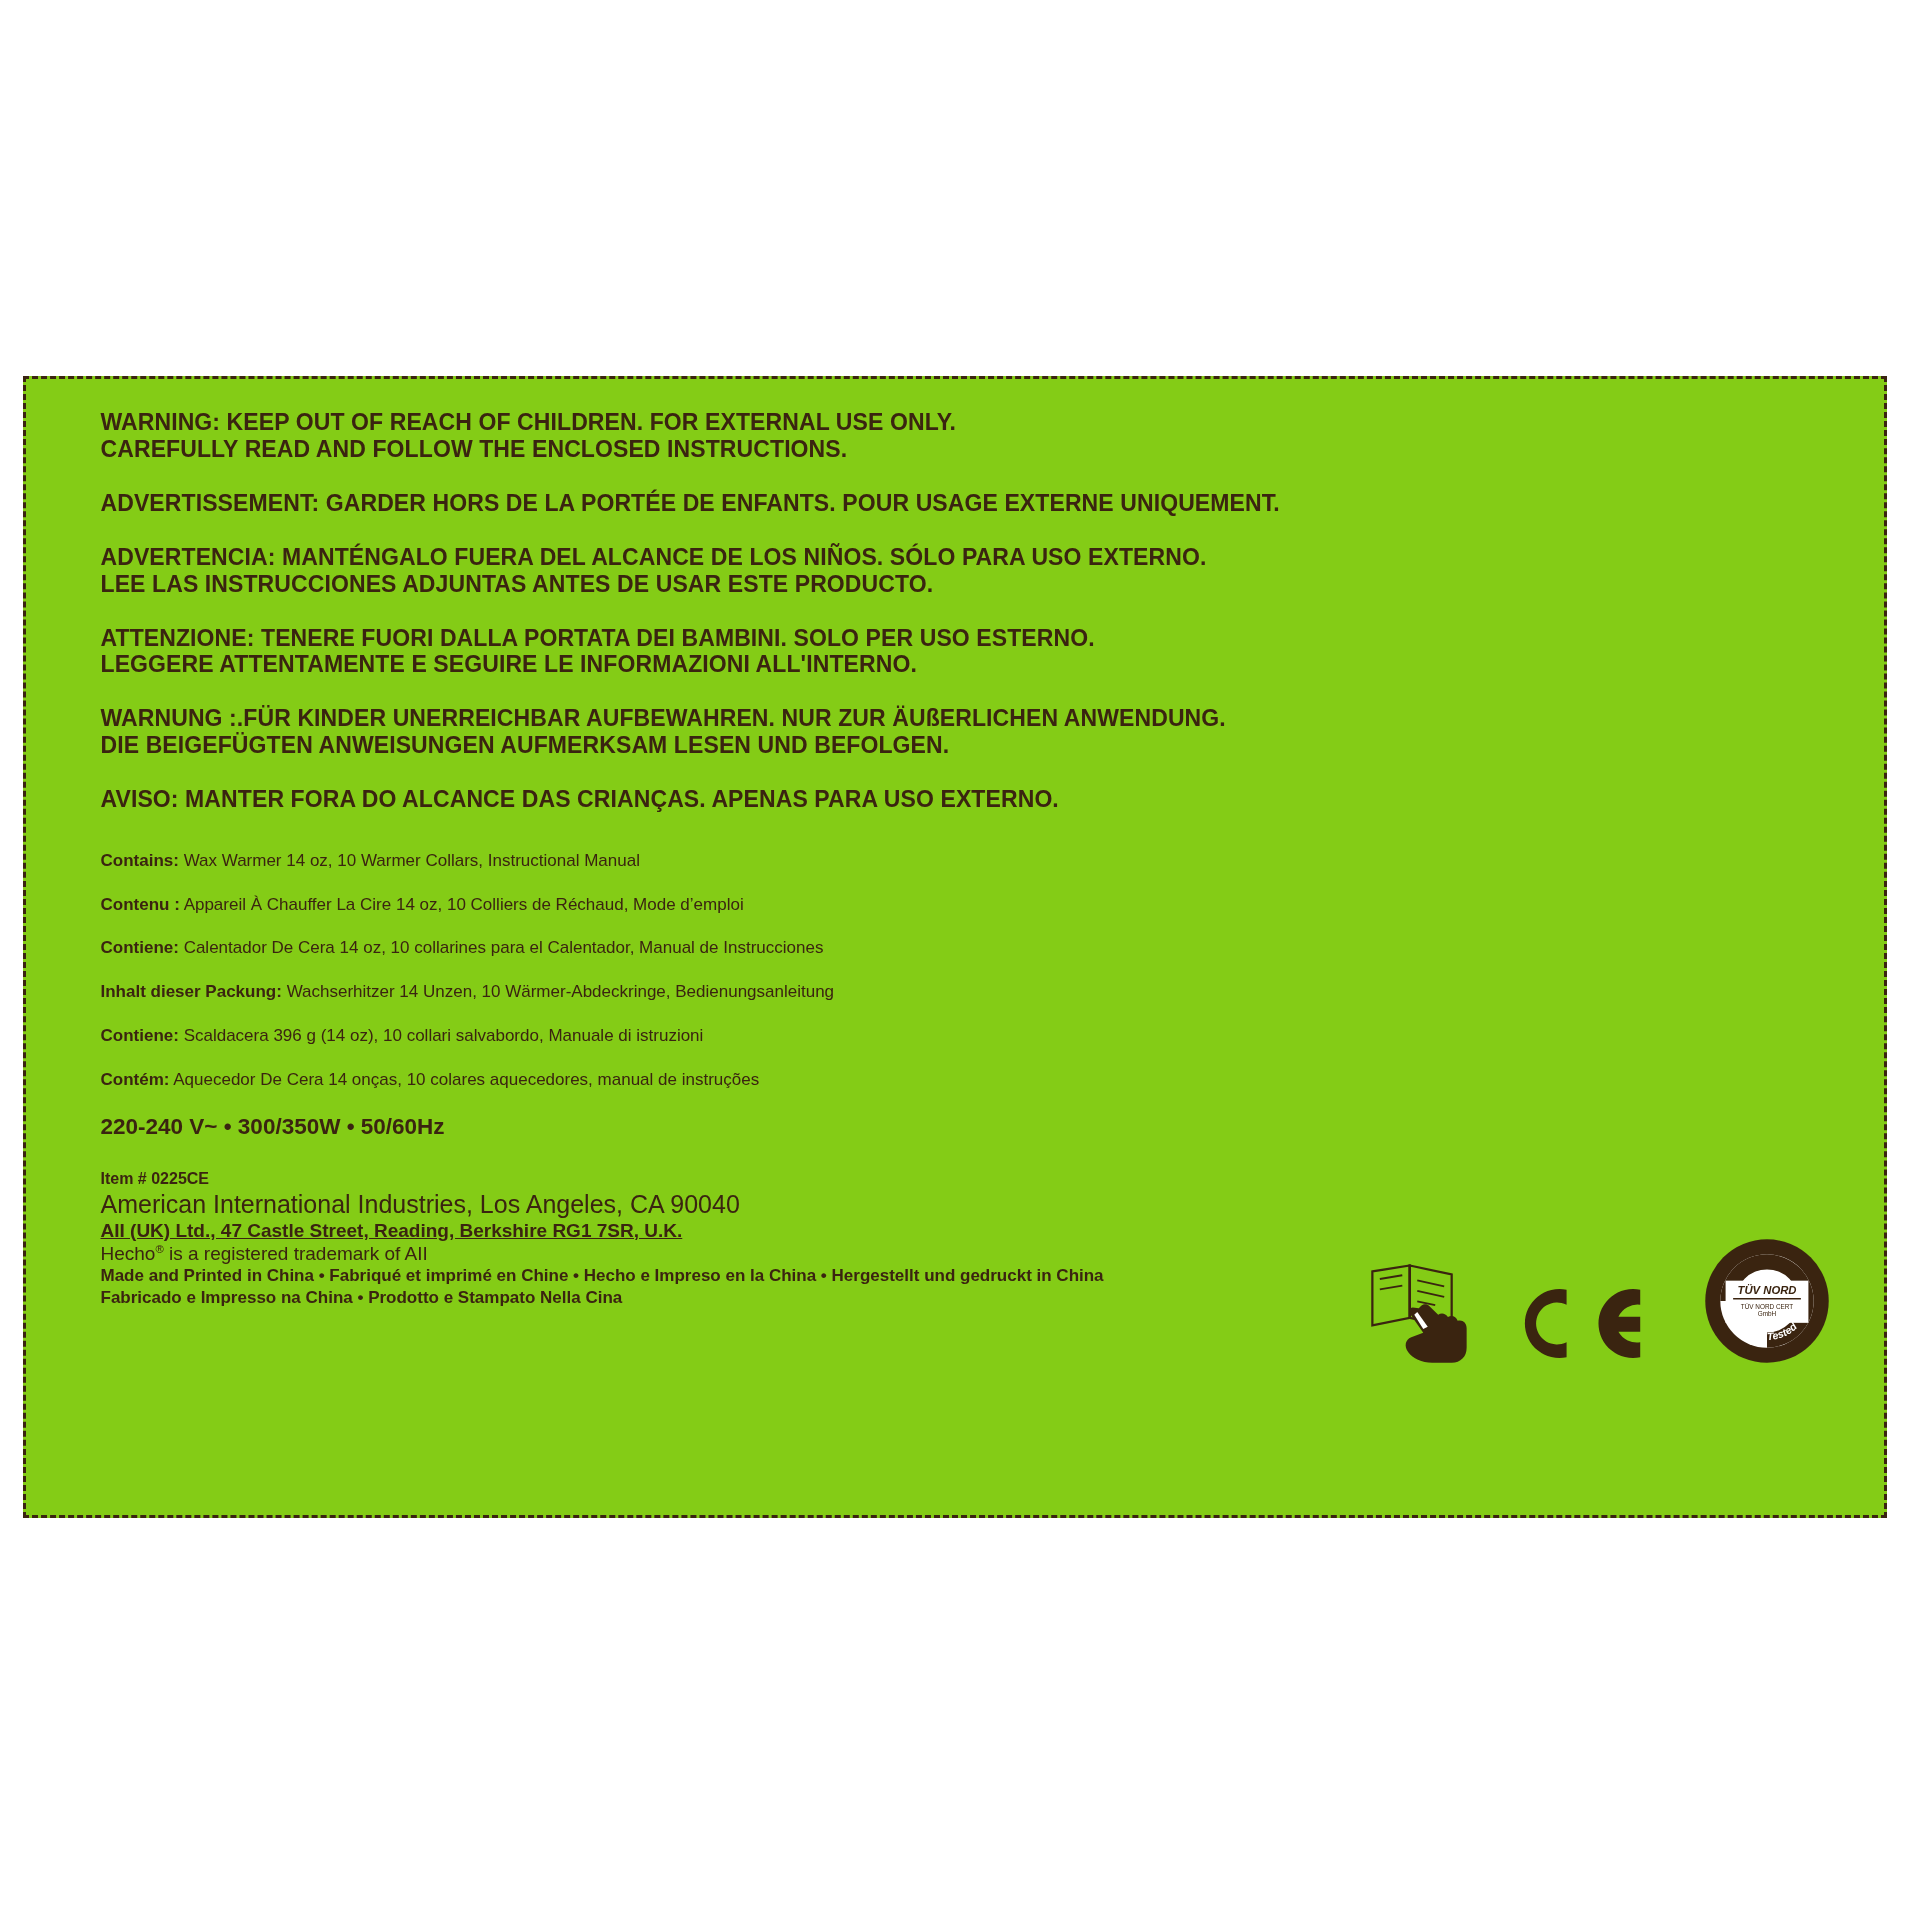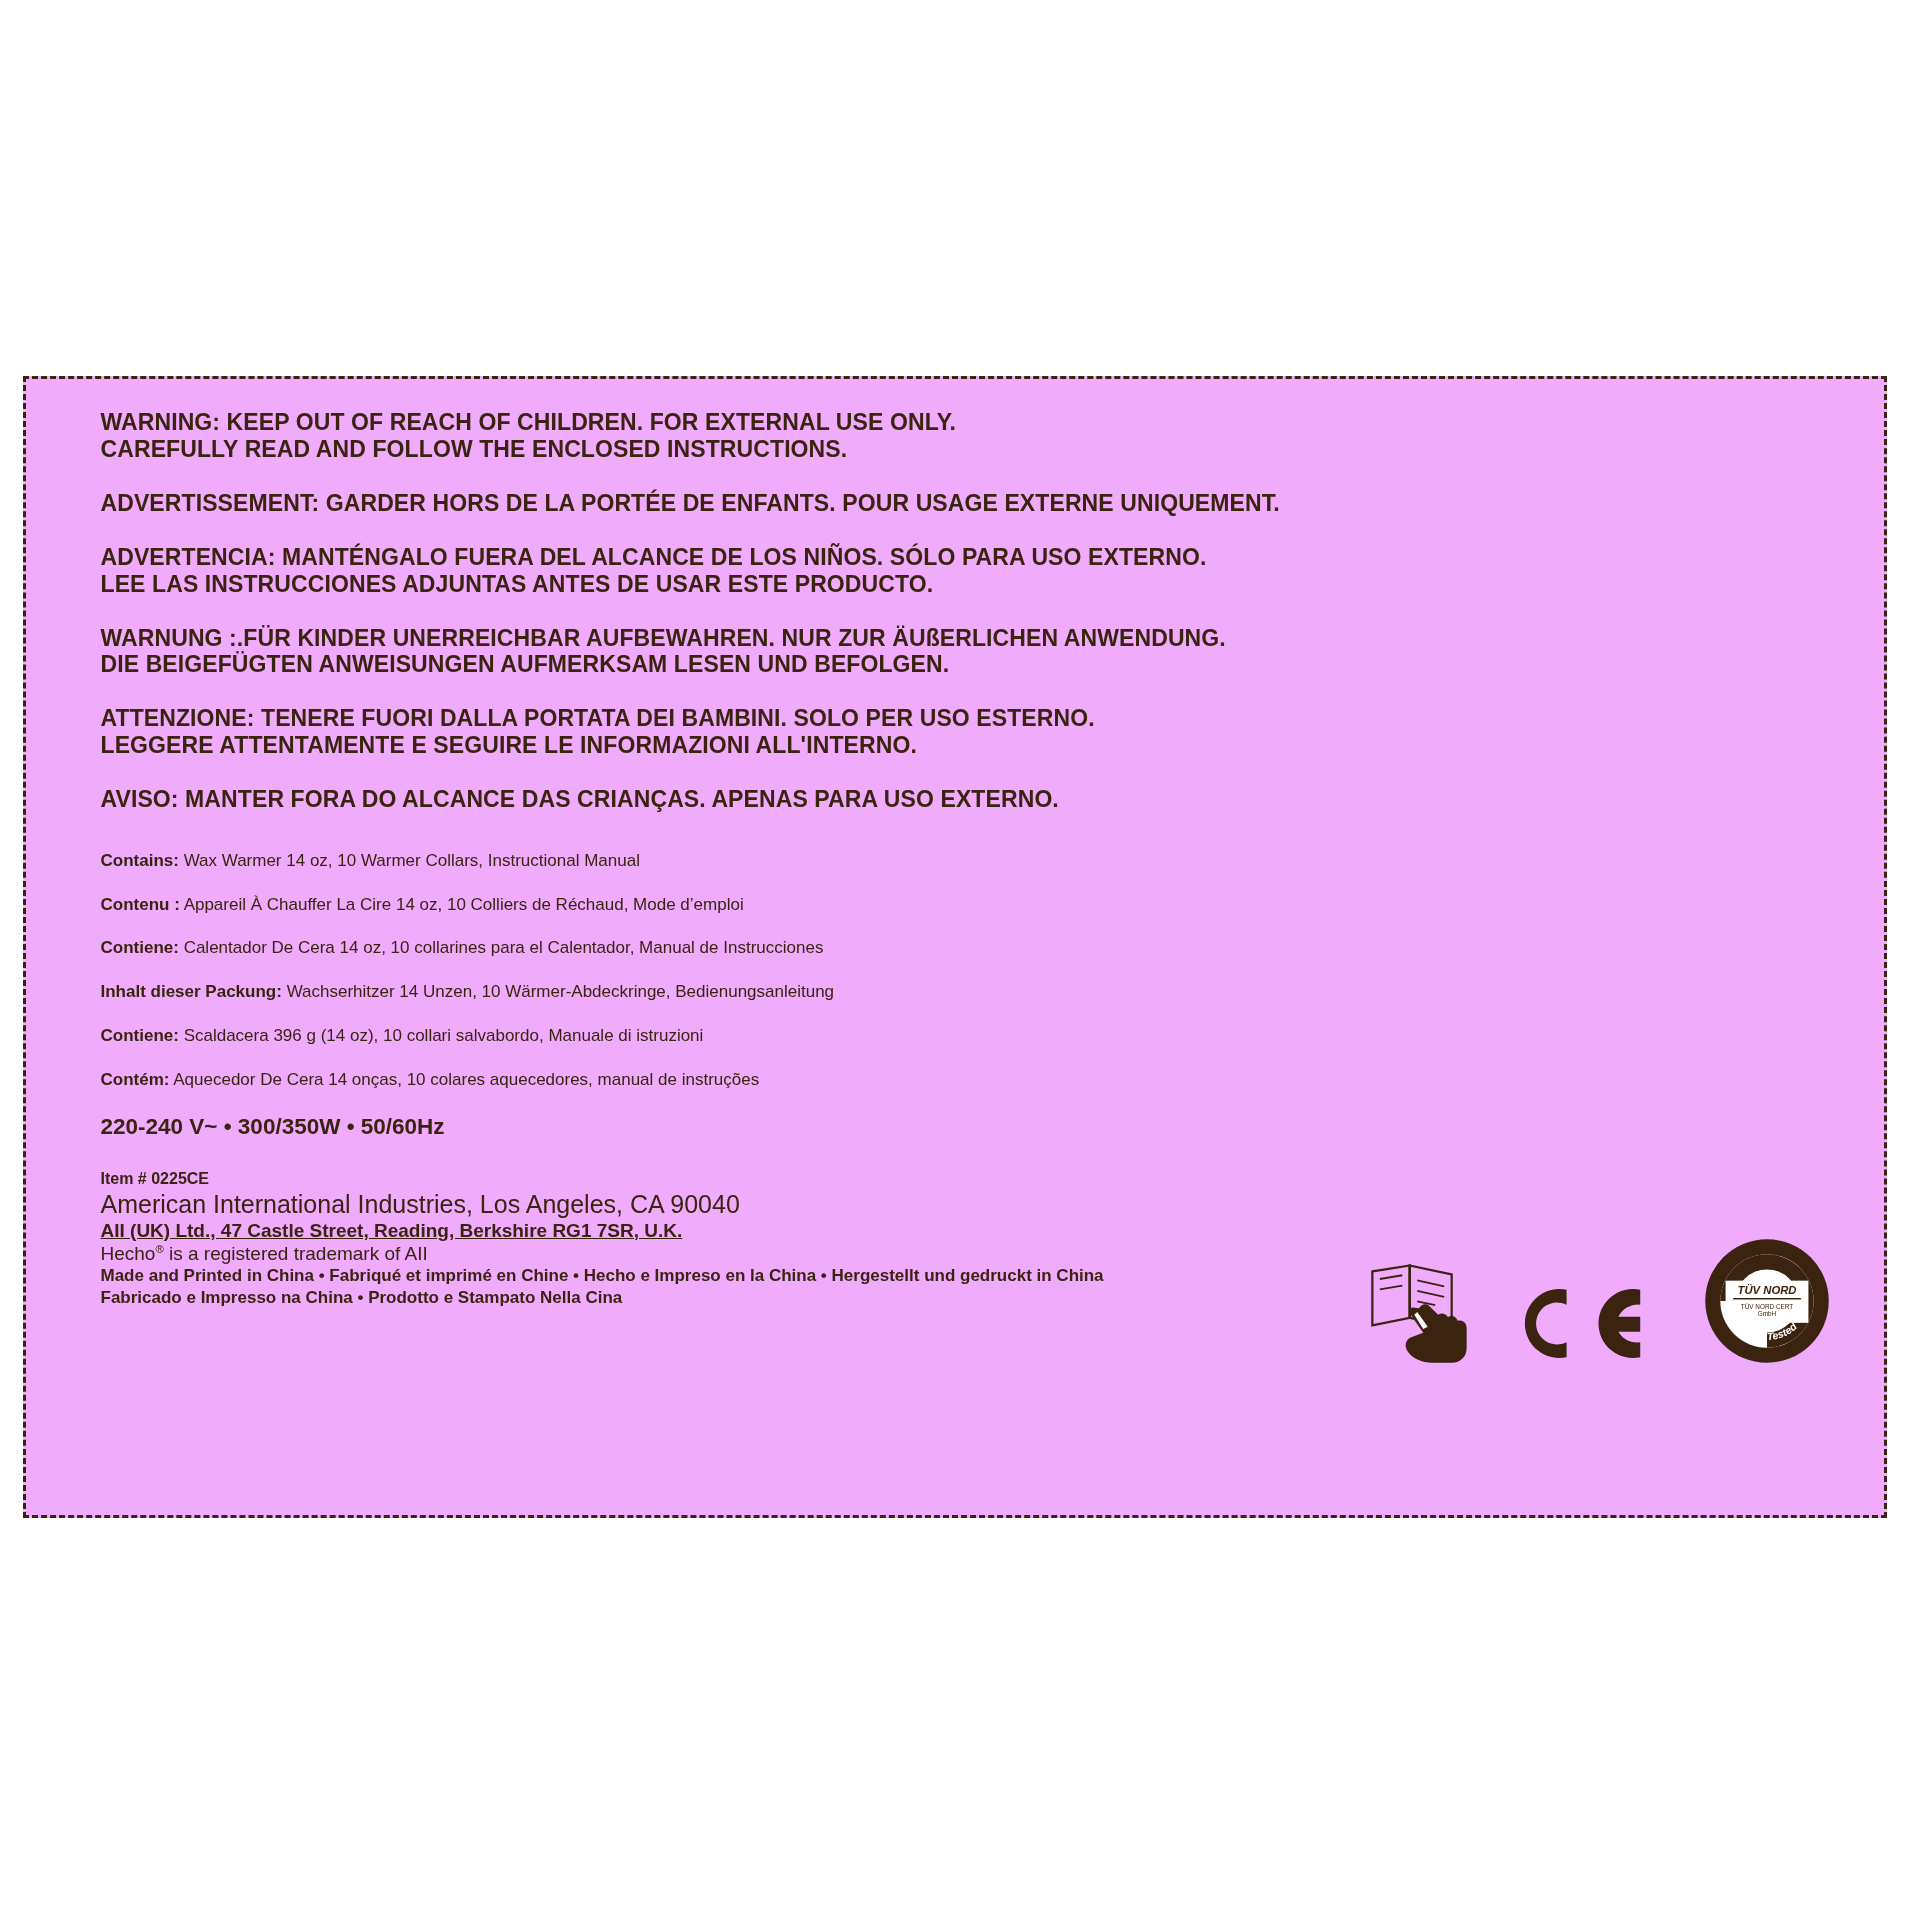--- a/index.html
+++ b/index.html
@@ -17,21 +17,21 @@
   }
 
   .label-panel {
     position: absolute;
     left: 22.5px;
     top: 376px;
     width: 1864px;
     height: 1142px;
     border: 3px dashed #3a2410;
     box-sizing: border-box;
-    background: #f0abfc;
+    background: #84cc16;
   }
 
   .panel-inner {
     position: absolute;
     left: 75px;
     top: 30px;
     right: 30px;
   }
 
   
@@ -134,27 +134,27 @@
     <div class="warn-block">
       <div class="warn-line">ADVERTISSEMENT: GARDER HORS DE LA PORTÉE DE ENFANTS. POUR USAGE EXTERNE UNIQUEMENT.</div>
     </div>
 
     <div class="warn-block">
       <div class="warn-line">ADVERTENCIA: MANTÉNGALO FUERA DEL ALCANCE DE LOS NIÑOS. SÓLO PARA USO EXTERNO.</div>
       <div class="warn-line">LEE LAS INSTRUCCIONES ADJUNTAS ANTES DE USAR ESTE PRODUCTO.</div>
     </div>
 
     <div class="warn-block">
+      <div class="warn-line">ATTENZIONE: TENERE FUORI DALLA PORTATA DEI BAMBINI. SOLO PER USO ESTERNO.</div>
+      <div class="warn-line">LEGGERE ATTENTAMENTE E SEGUIRE LE INFORMAZIONI ALL'INTERNO.</div>
+    </div>
+
+    <div class="warn-block">
       <div class="warn-line">WARNUNG :.FÜR KINDER UNERREICHBAR AUFBEWAHREN. NUR ZUR ÄUßERLICHEN ANWENDUNG.</div>
       <div class="warn-line">DIE BEIGEFÜGTEN ANWEISUNGEN AUFMERKSAM LESEN UND BEFOLGEN.</div>
-    </div>
-
-    <div class="warn-block">
-      <div class="warn-line">ATTENZIONE: TENERE FUORI DALLA PORTATA DEI BAMBINI. SOLO PER USO ESTERNO.</div>
-      <div class="warn-line">LEGGERE ATTENTAMENTE E SEGUIRE LE INFORMAZIONI ALL'INTERNO.</div>
     </div>
 
     <div class="warn-block">
       <div class="warn-line">AVISO: MANTER FORA DO ALCANCE DAS CRIANÇAS. APENAS PARA USO EXTERNO.</div>
     </div>
 
     <div class="contains-block">
       <div class="contains-line">
         <b>Contains:</b>
         <span>Wax Warmer 14 oz, 10 Warmer Collars, Instructional Manual</span>

